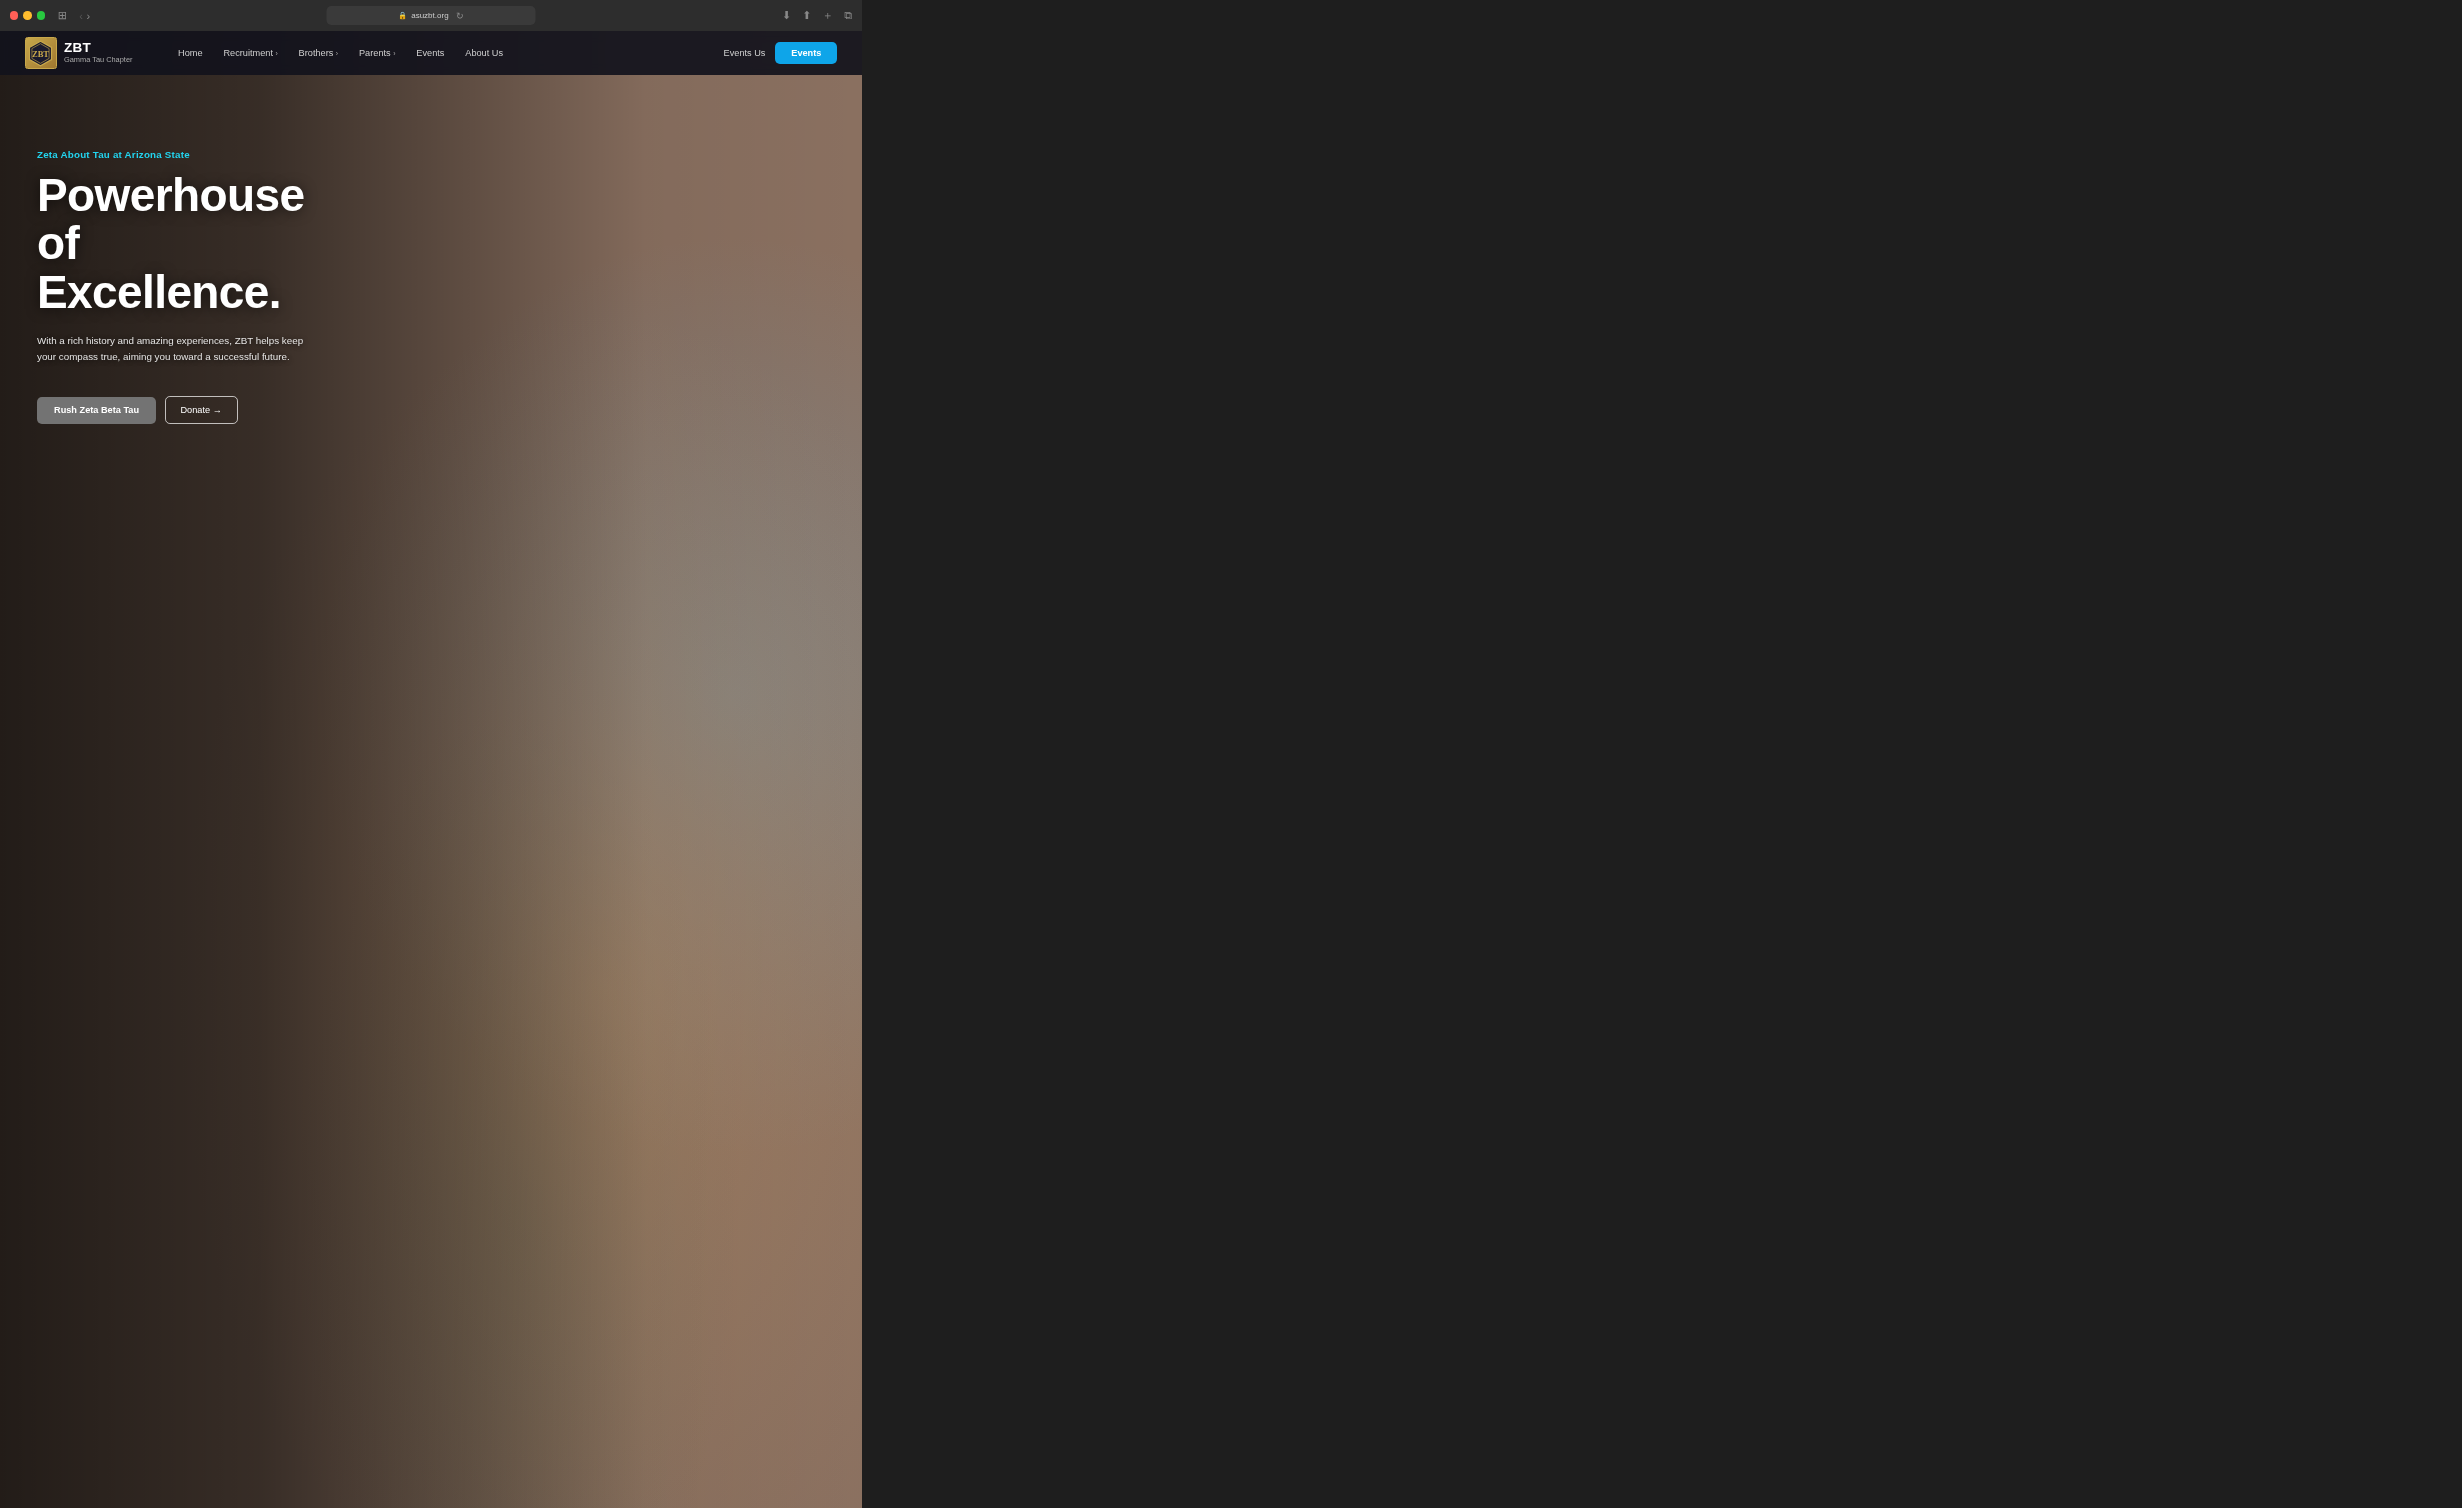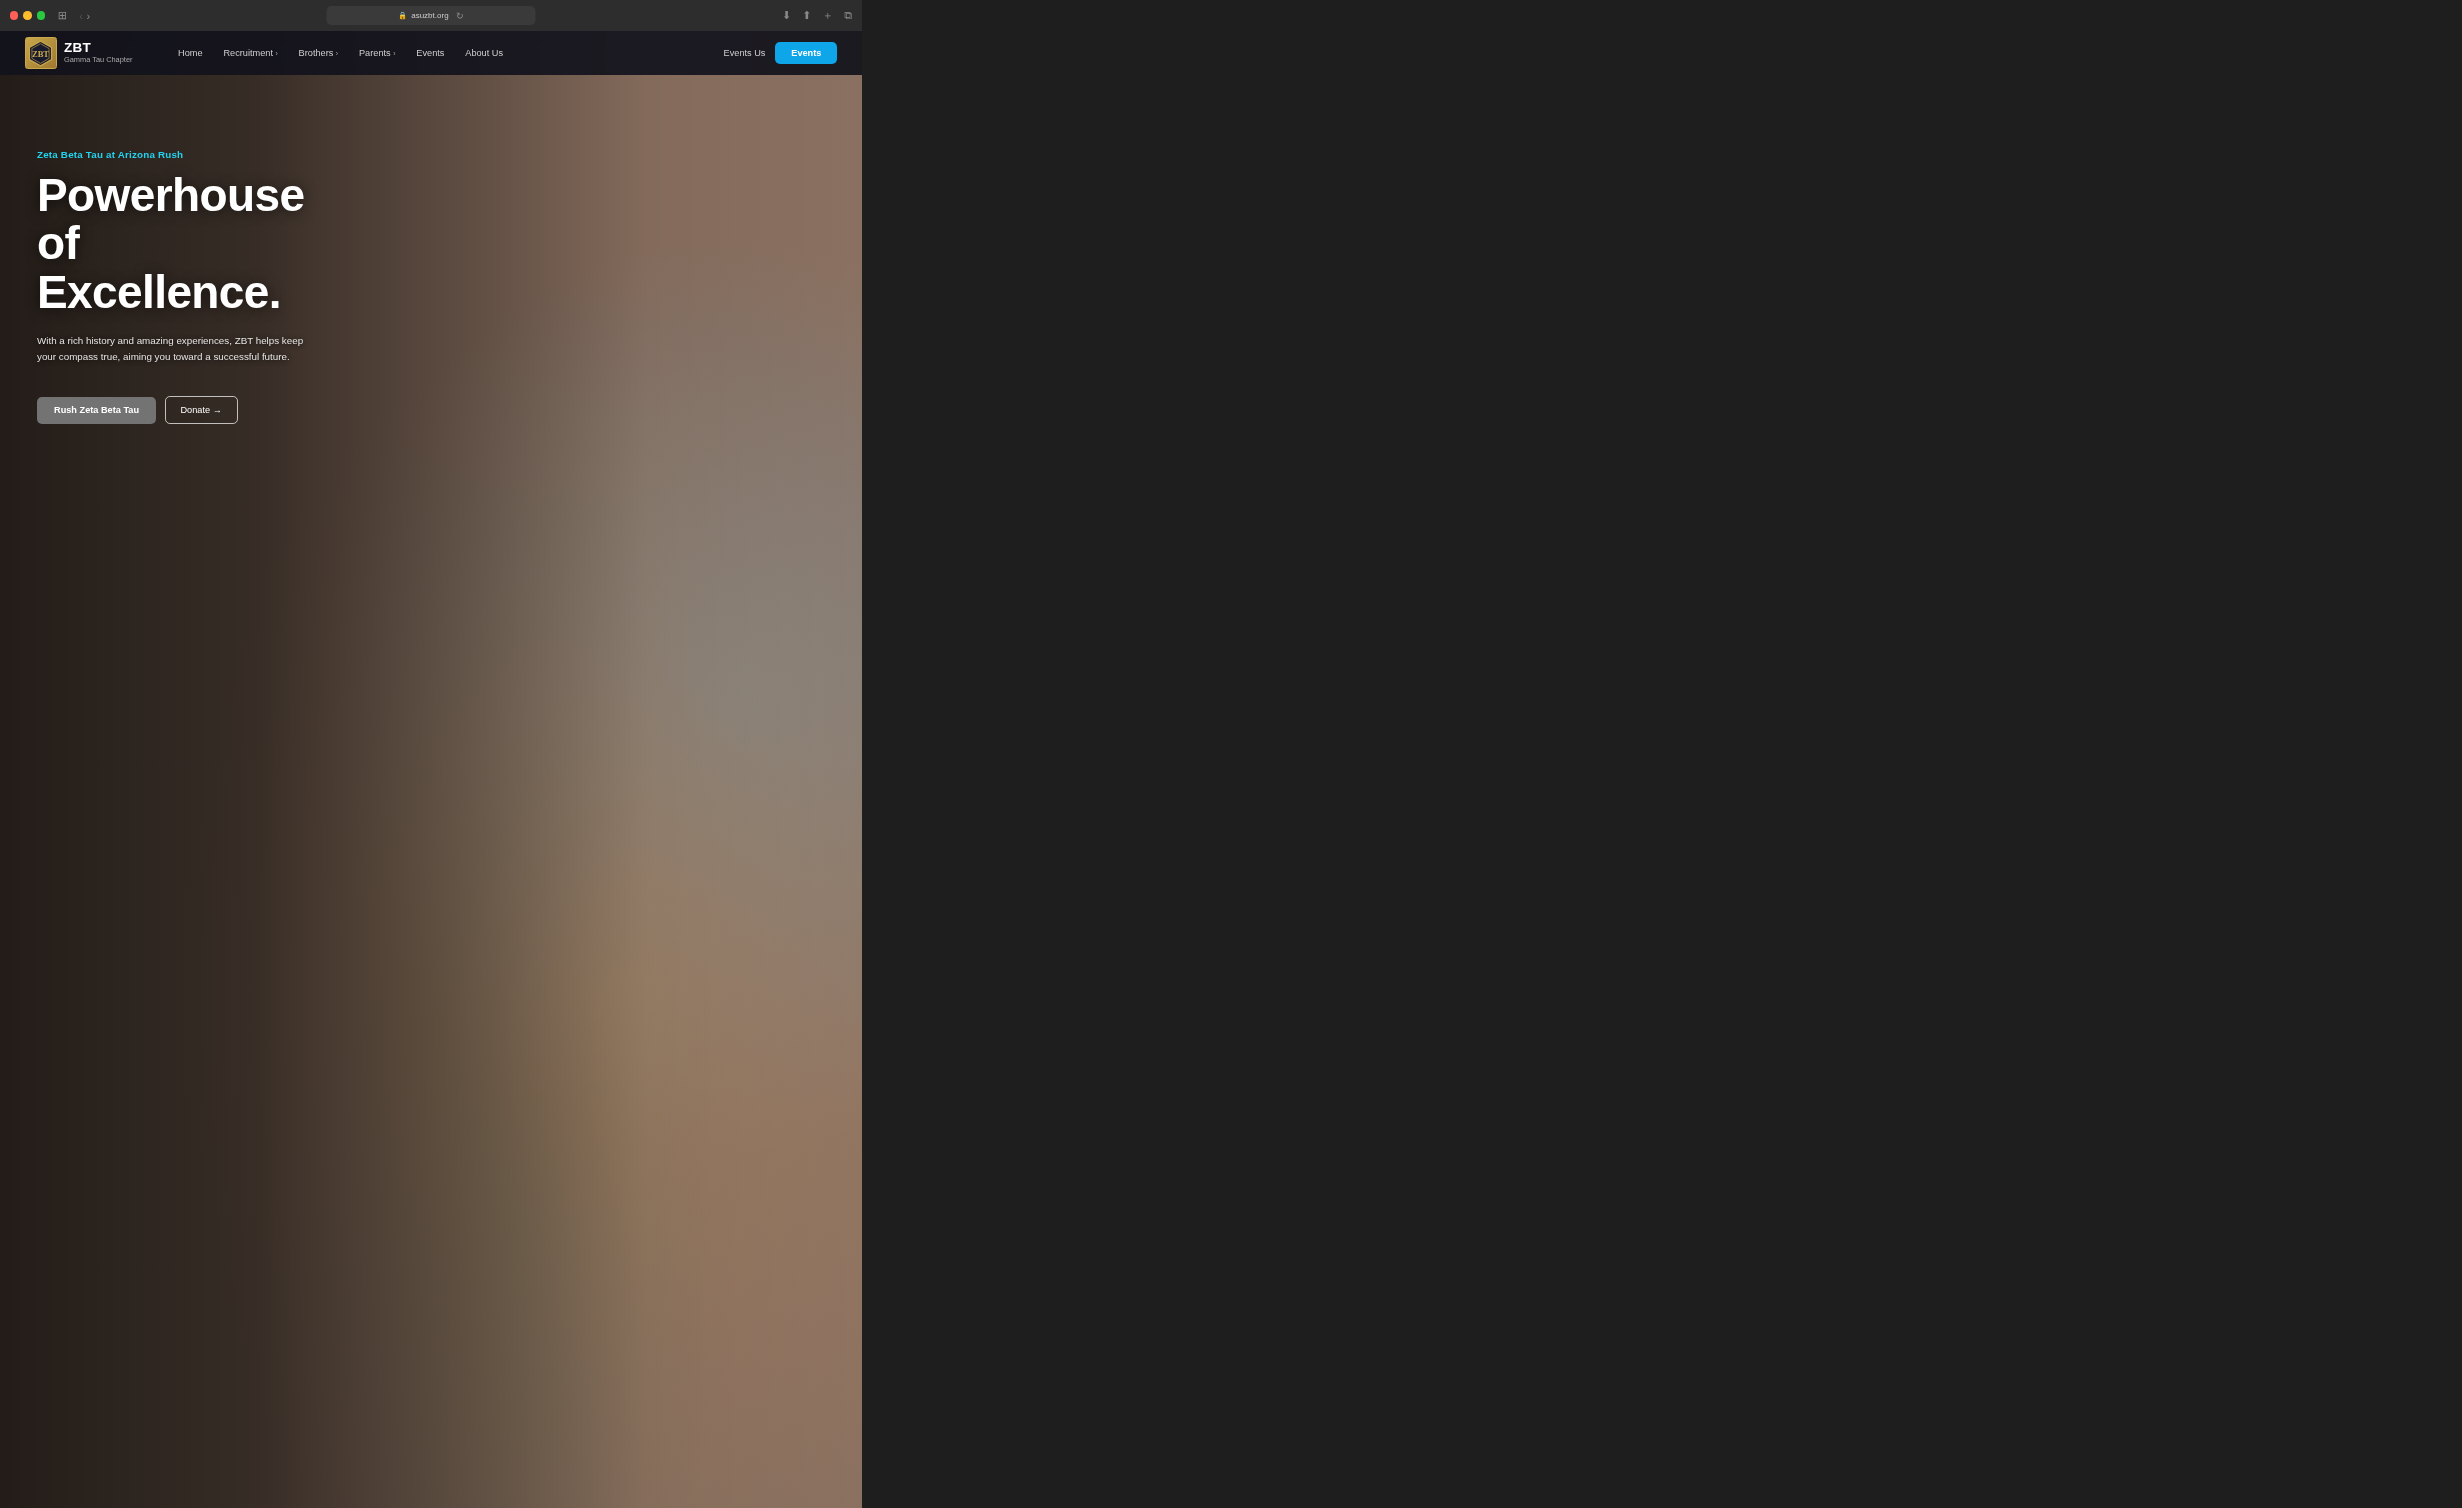--- a/index.html
+++ b/index.html
@@ -352,21 +352,21 @@
     </div>
 
     <div class="nav-right">
       <span class="contact-link">Events Us</span>
       <button class="donate-btn">Events</button>
     </div>
 
   </nav>
 
   <div class="hero">
-    <p class="hero-eyebrow">Zeta Beta Tau at Arizona Rush</p>
+    <p class="hero-eyebrow">Zeta About Tau at Arizona State</p>
     <h1 class="hero-title">
       <span>Powerhouse</span><br>
       <span>of Excellence.</span>
     </h1>
     <p class="hero-desc">With a rich history and amazing experiences, ZBT helps keep your compass true, aiming you toward a successful future.</p>
     <div class="hero-buttons">
       <button class="btn-primary">Rush Zeta Beta Tau</button>
       <button class="btn-secondary">Donate →</button>
     </div>
   </div>

